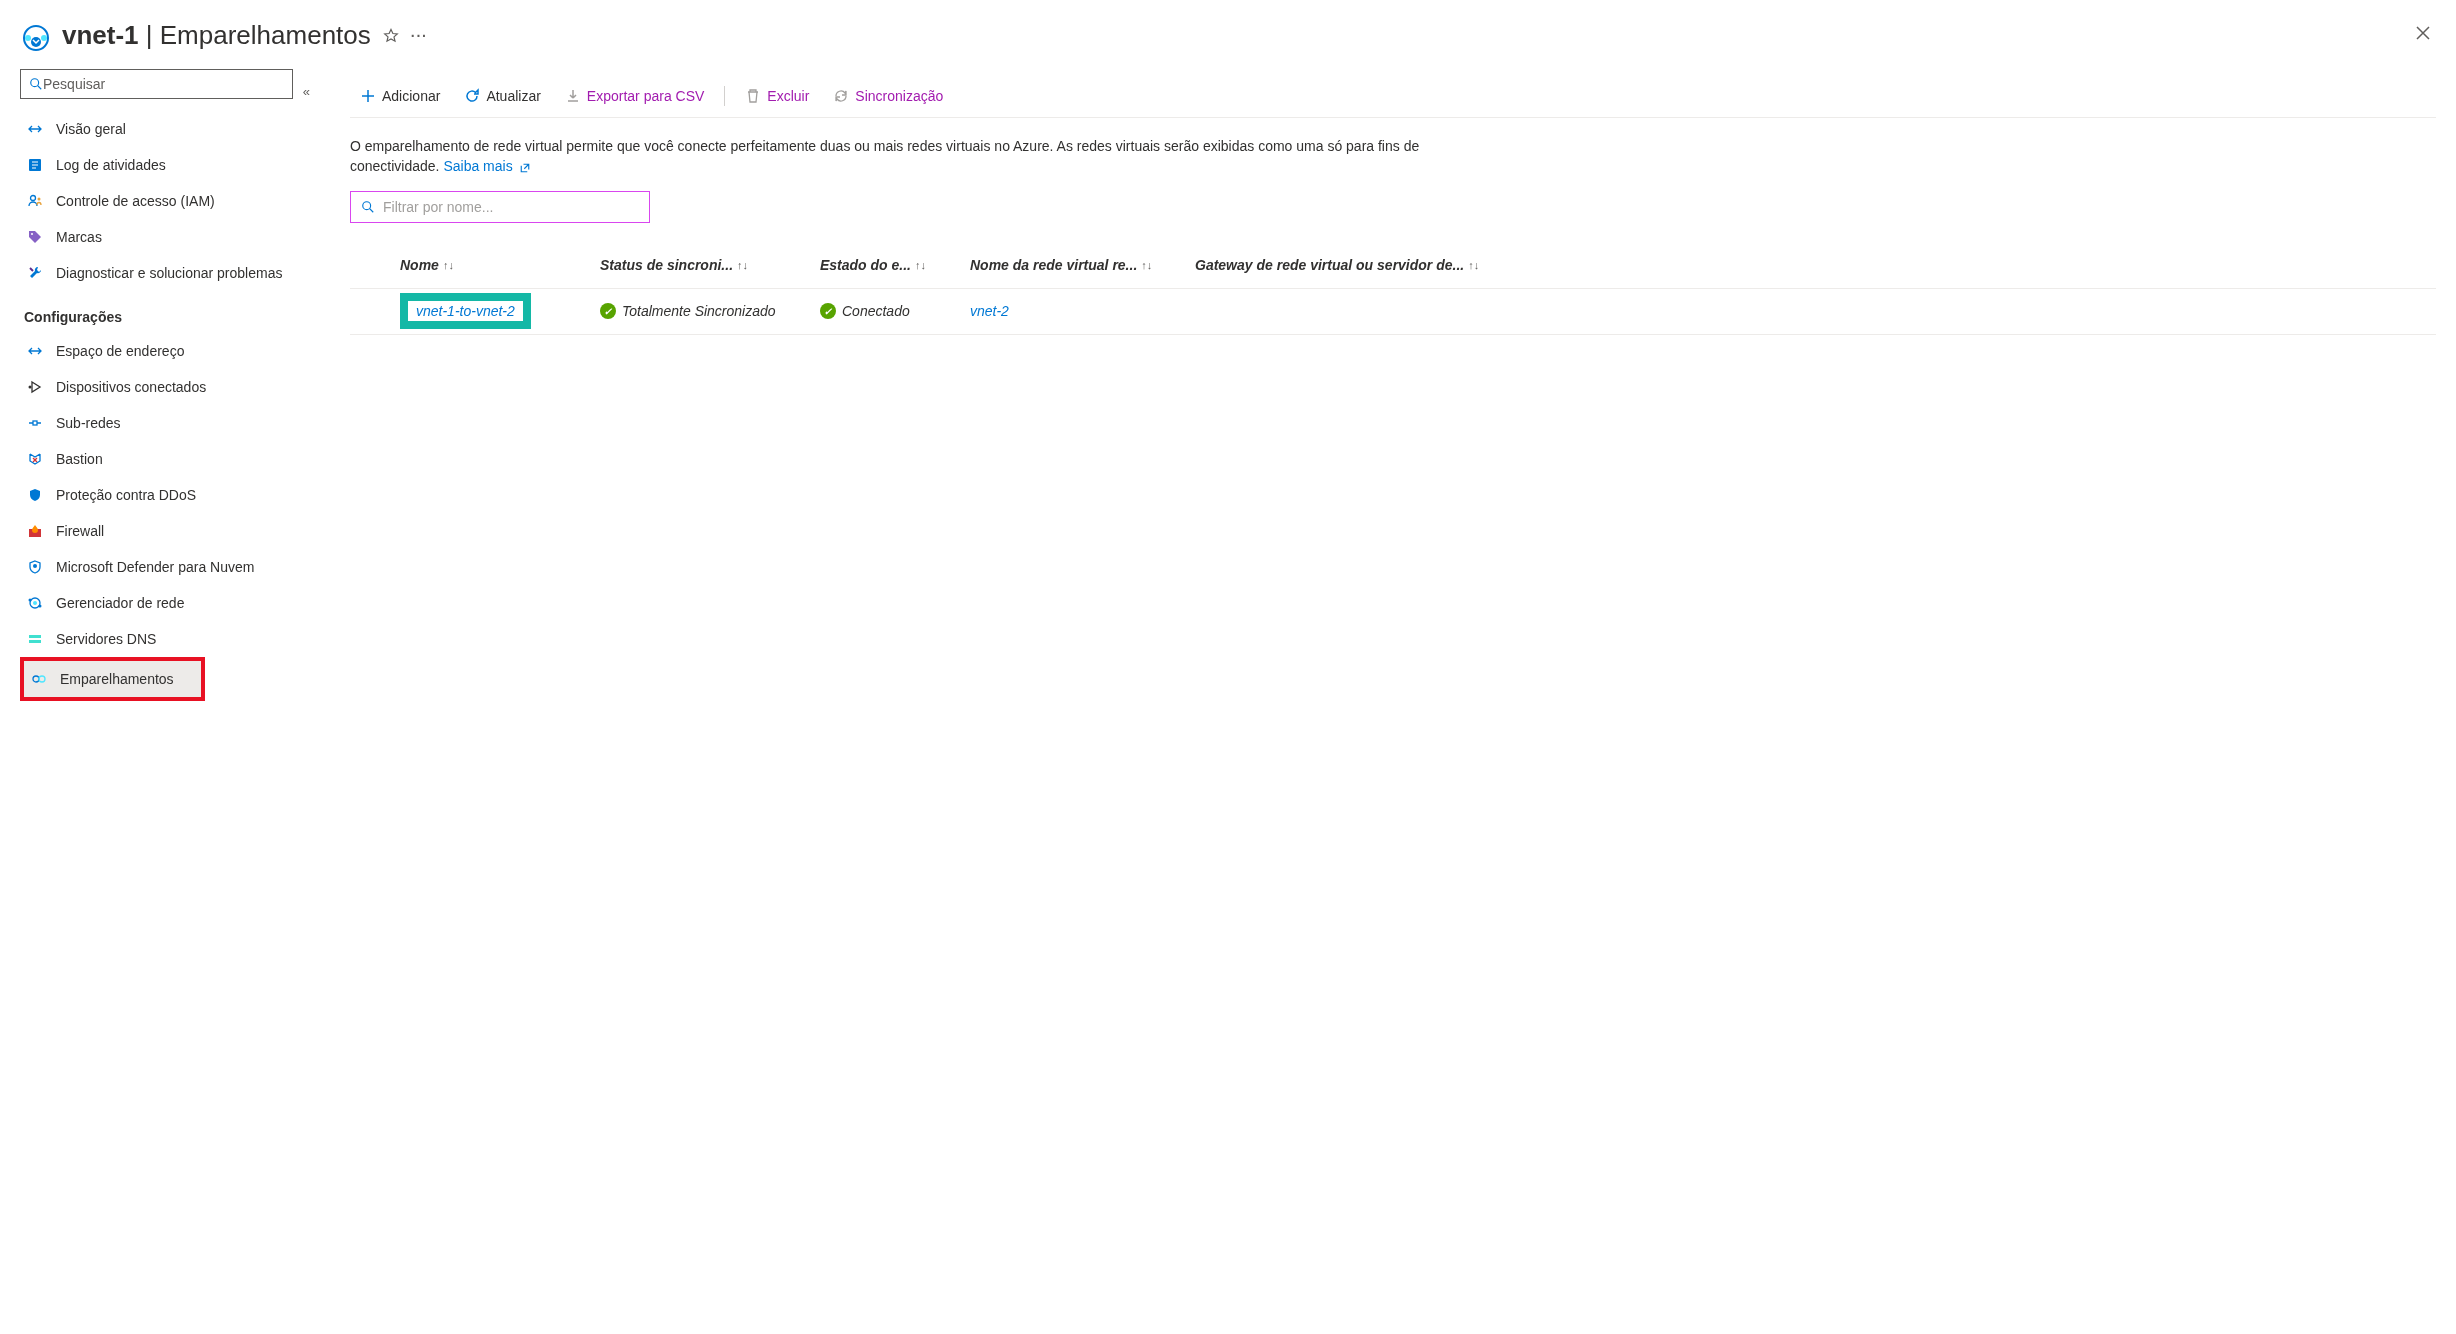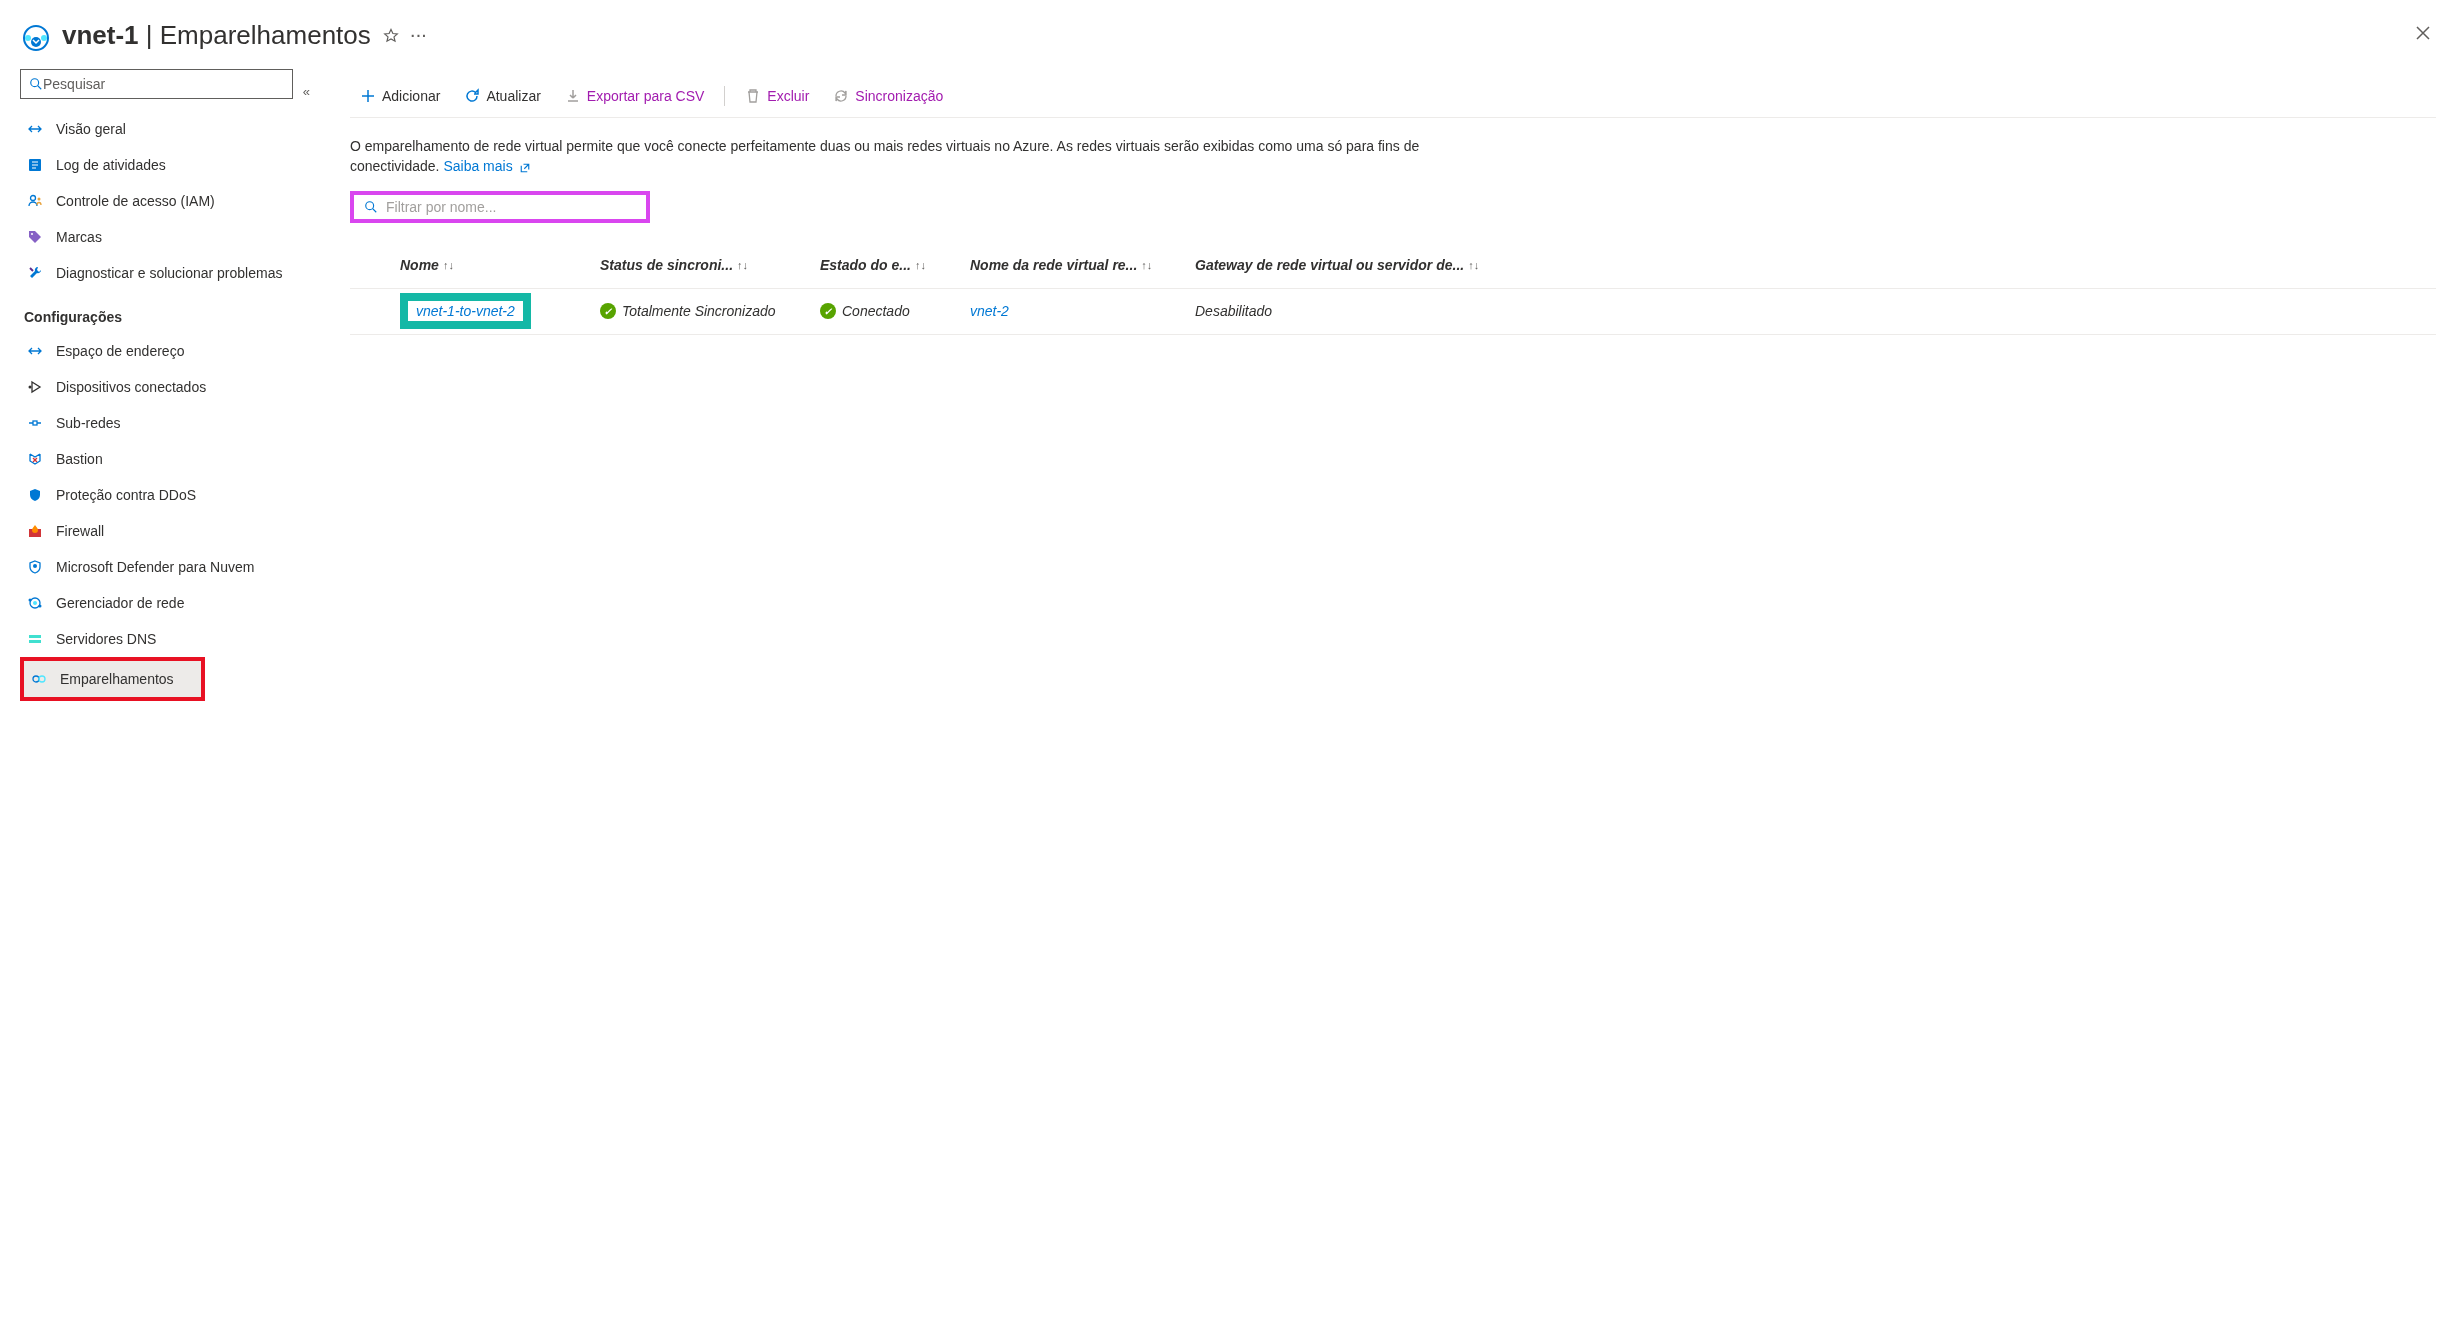--- a/index.html
+++ b/index.html
@@ -27,21 +27,21 @@
     .section-header { font-weight: 600; margin: 18px 0 8px 4px; }
     .main { flex: 1; padding-left: 30px; padding-top: 5px; overflow-x: auto; }
     .toolbar { display: flex; align-items: center; height: 44px; gap: 4px; border-bottom: 1px solid #edebe9; }
     .toolbar-btn { display: flex; align-items: center; padding: 0 10px; height: 34px; gap: 6px; cursor: pointer; color: #323130; }
     .toolbar-btn.disabled { color: #a21caf; cursor: default; }
     .toolbar-btn .ticon { color: #0078d4; font-size: 16px; }
     .toolbar-btn.disabled .ticon { color: #a19f9d; }
     .toolbar-sep { width: 1px; height: 20px; background: #d2d0ce; margin: 0 6px; }
     .description { margin: 18px 0 14px 0; color: #323130; line-height: 1.45; font-size: 14px; max-width: 1110px; }
     .learn-more { color: #0078d4; cursor: pointer; }
-    .filter-box { display: flex; align-items: center; border: 4px solid #d946ef; height: 32px; width: 300px; padding: 0 10px; margin-bottom: 20px; }
+    .filter-box { display: flex; align-items: center; border: 1px solid #d946ef; height: 32px; width: 300px; padding: 0 10px; margin-bottom: 20px; }
     .filter-box input { border: none; outline: none; flex: 1; font-size: 14px; background: transparent; }
     .filter-box input::placeholder { color: #a19f9d; }
     .table { width: 100%; }
     .table-header-row, .table-row { display: flex; align-items: center; border-bottom: 1px solid #edebe9; min-height: 46px; padding-left: 10px; font-style: italic; }
     .th { font-weight: 600; display: flex; align-items: center; gap: 4px; cursor: pointer; }
     .sort-icon { font-size: 11px; color: #605e5c; }
     .col-check { width: 40px; }
     .col-name { width: 200px; }
     .col-sync { width: 220px; }
     .col-state { width: 150px; }
@@ -329,19 +329,18 @@
             <div class="table-row">
               <div class="col-check"></div>
               <div class="col-name"><span class="highlight-box"><span class="link">vnet-1-to-vnet-2</span></span></div>
               <div class="col-sync">
                 <span class="status"><span class="status-icon">✓</span>Totalmente Sincronizado</span>
               </div>
               <div class="col-state">
                 <span class="status"><span class="status-icon">✓</span>Conectado</span>
               </div>
               <div class="col-remote"><span class="link">vnet-2</span></div>
-              <div class="col-gateway">Desabilitado</div>
             </div>
           </div>
       </div>
     </div>
   </div>
 </div>
 
 </body></html>

